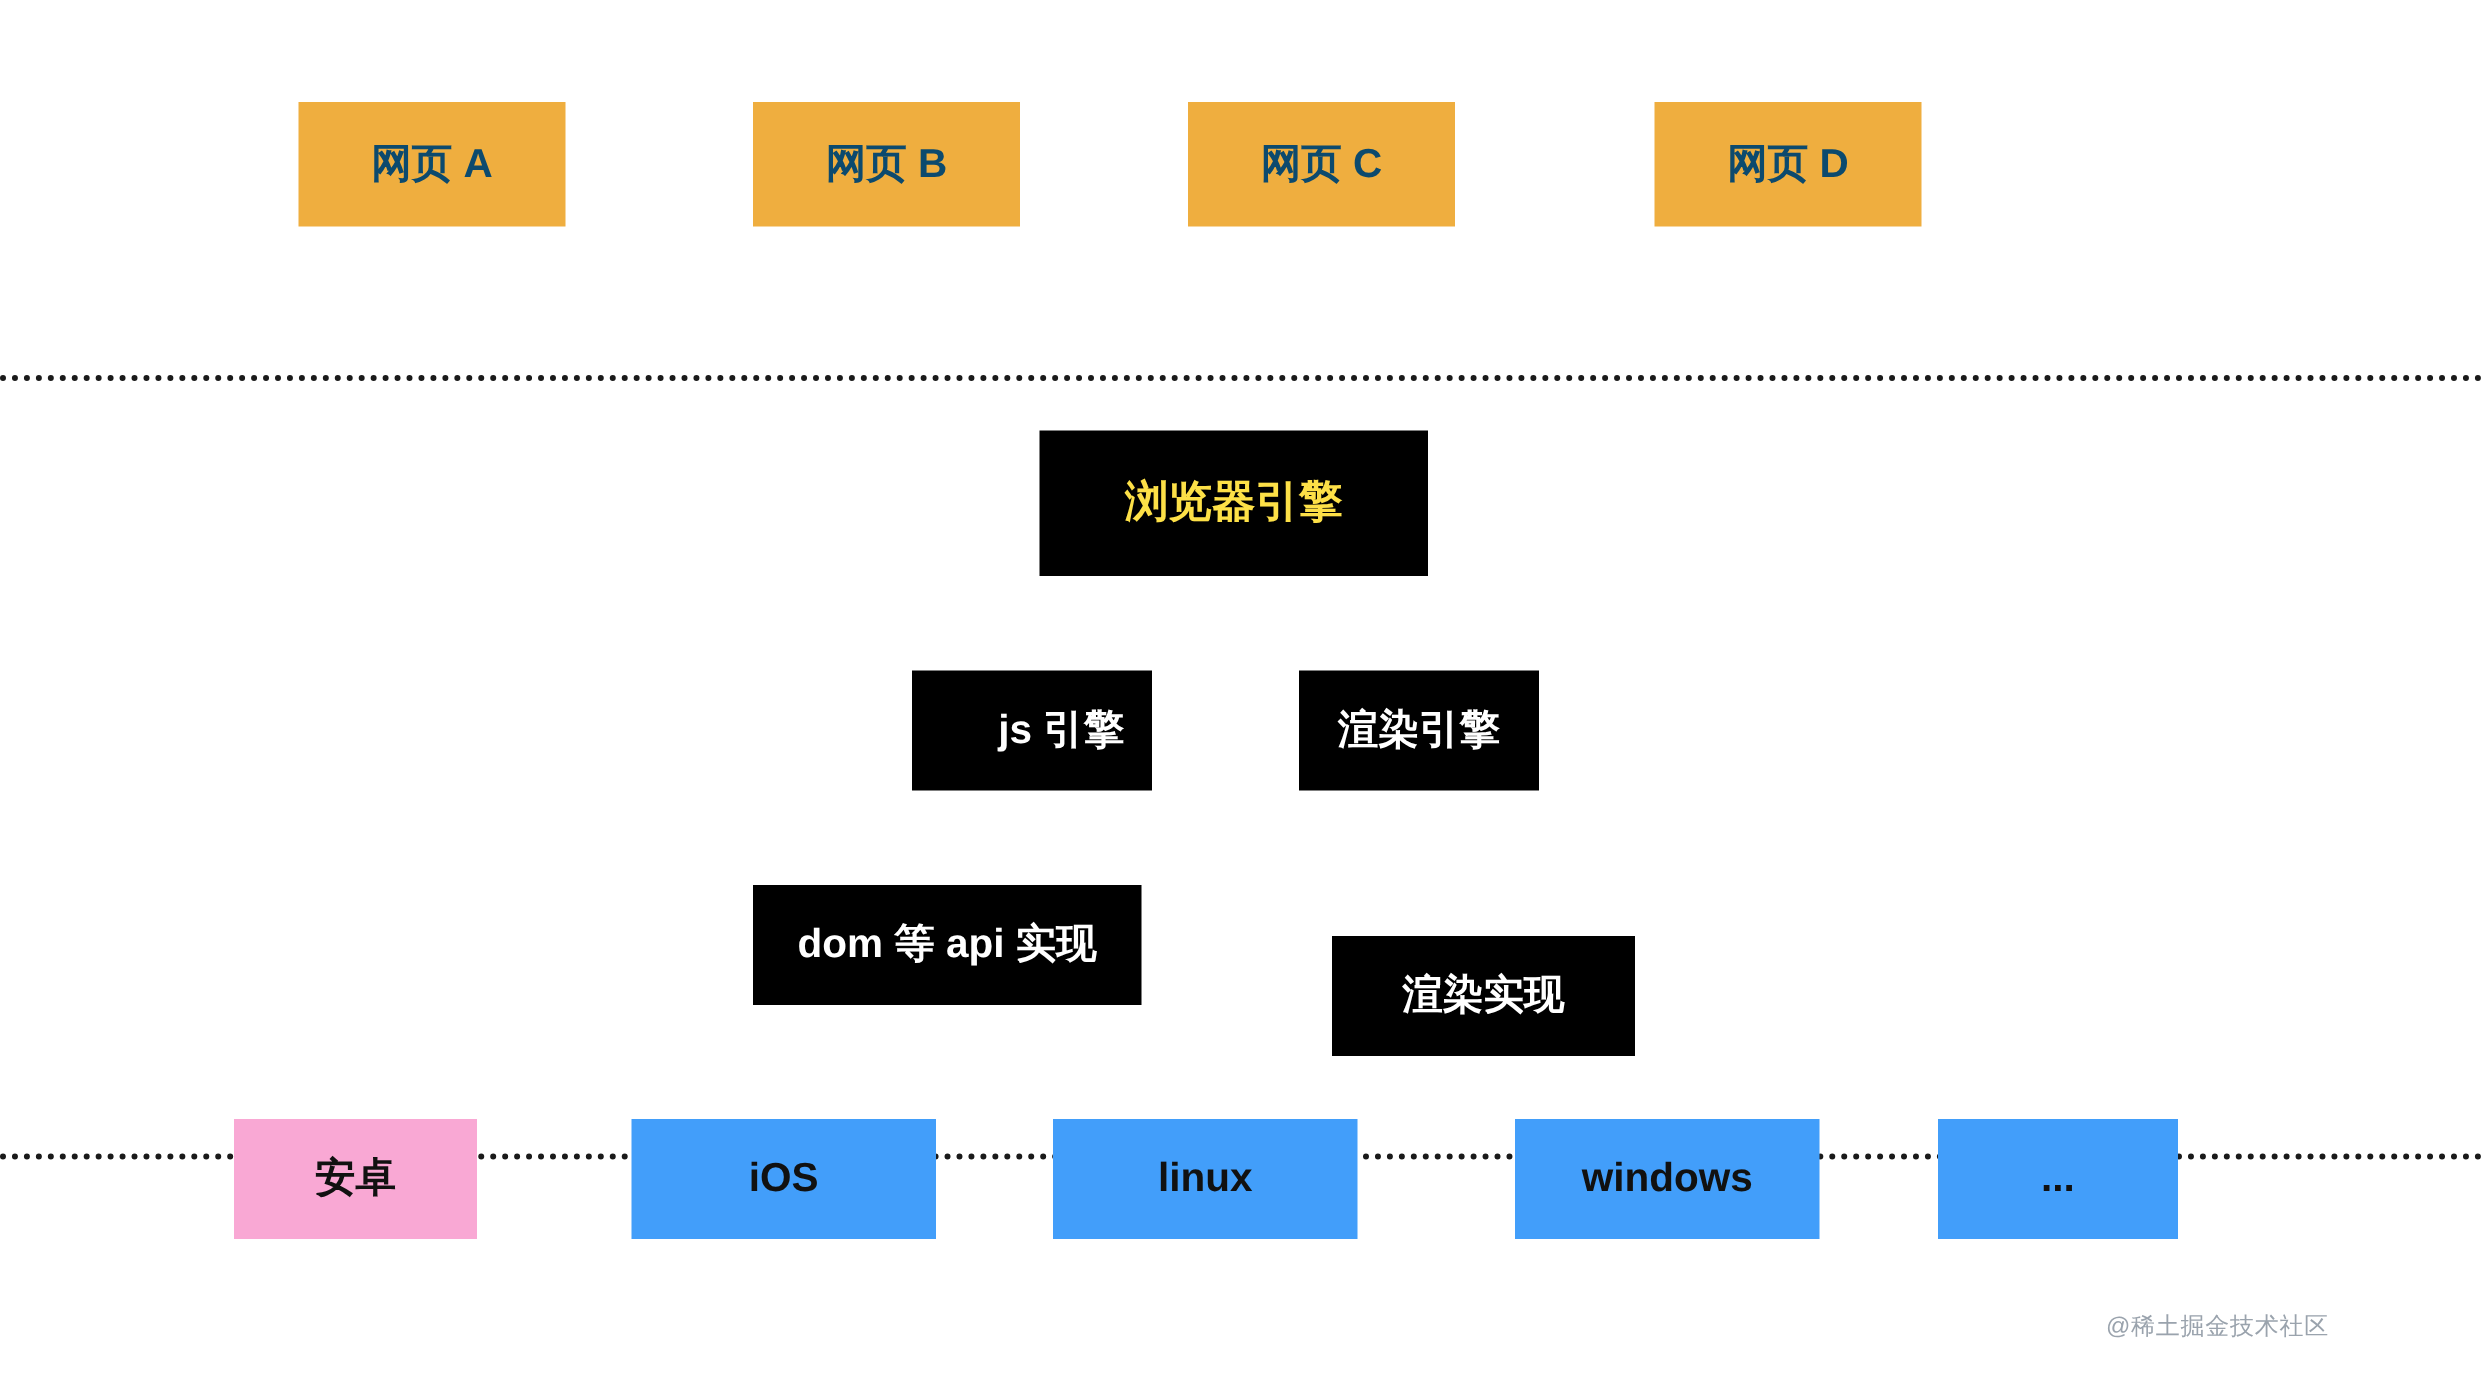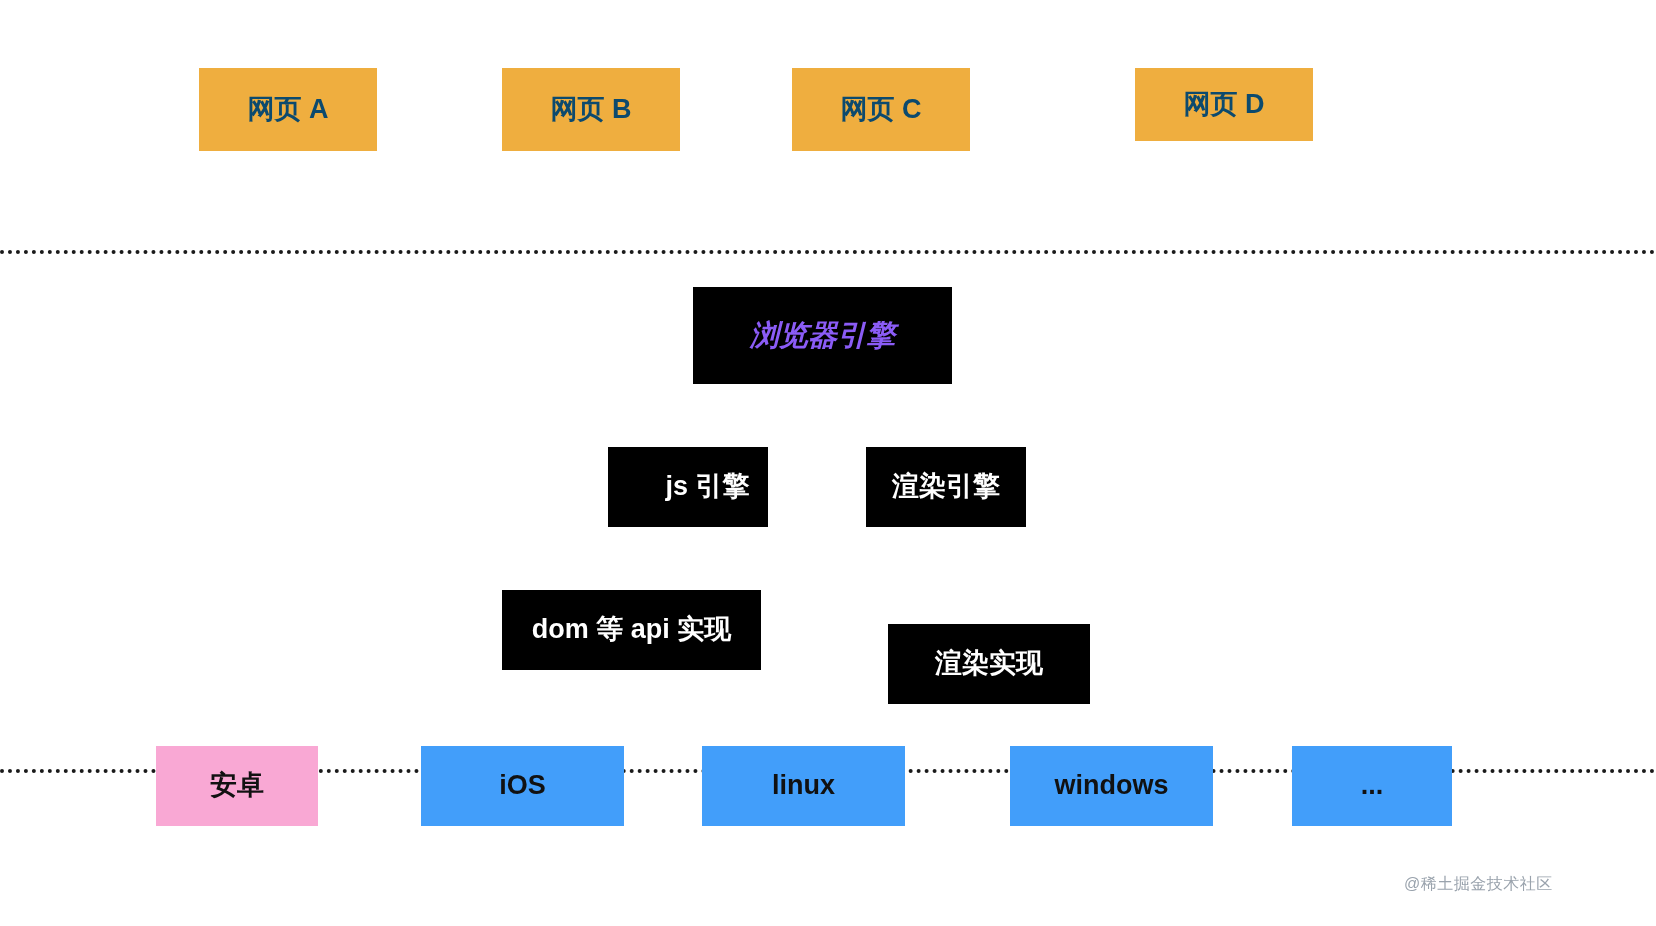--- a/index.html
+++ b/index.html
@@ -76,27 +76,27 @@
 
   <div class="box box-page" style="left: 199px; top: 68px; width: 178px; height: 83px; background: rgb(239, 174, 63);">
     <span>网页 A</span>
   </div>
   <div class="box box-page" style="left: 502px; top: 68px; width: 178px; height: 83px; background: rgb(239, 174, 63);">
     <span>网页 B</span>
   </div>
   <div class="box box-page" style="left: 792px; top: 68px; width: 178px; height: 83px; background: rgb(239, 174, 63);">
     <span>网页 C</span>
   </div>
-  <div class="box box-page" style="left: 1103px; top: 68px; width: 178px; height: 73px; background: rgb(239, 174, 63); margin-left: 32px;">
+  <div class="box box-page" style="left: 1103px; top: 68px; width: 178px; height: 83px; background: rgb(239, 174, 63);">
     <span>网页 D</span>
   </div>
 
   <div class="divider" style="top: 250px; border-top-color: rgb(26, 26, 26);"></div>
 
-  <div class="box box-engine tier1" style="left: 693px; top: 287px; width: 259px; height: 97px; background: rgb(0, 0, 0); color: #8b5cf6; font-style: italic;">
+  <div class="box box-engine tier1" style="left: 693px; top: 287px; width: 259px; height: 97px; background: rgb(0, 0, 0); color: #fde047;">
     <span>浏览器引擎</span>
   </div>
 
   <div class="box box-engine tier2" style="left: 608px; top: 447px; width: 160px; height: 80px; background: rgb(0, 0, 0); color: rgb(255, 255, 255); padding-left: 39px;">
     <span>js 引擎</span>
   </div>
   <div class="box box-engine tier2" style="left: 866px; top: 447px; width: 160px; height: 80px; background: rgb(0, 0, 0); color: rgb(255, 255, 255);">
     <span>渲染引擎</span>
   </div>
 

